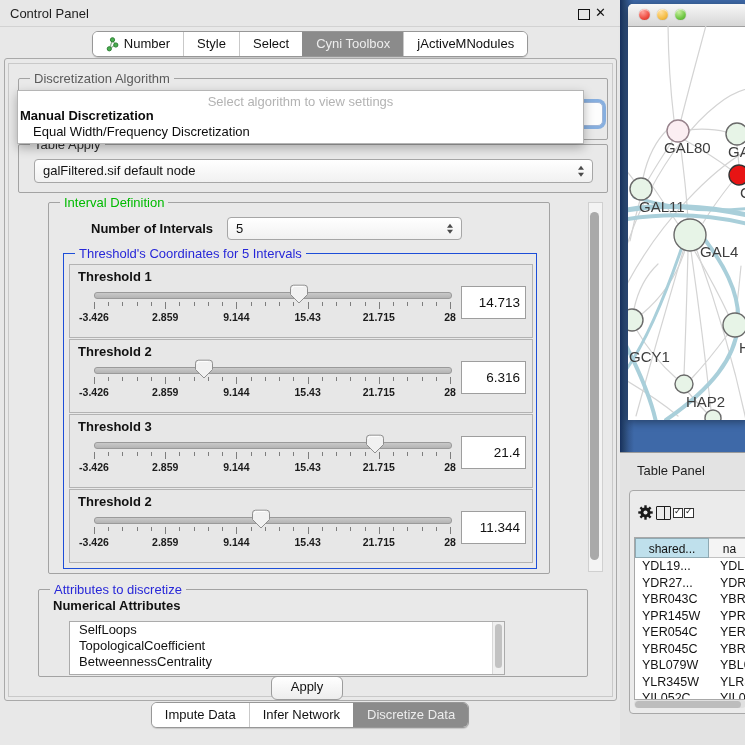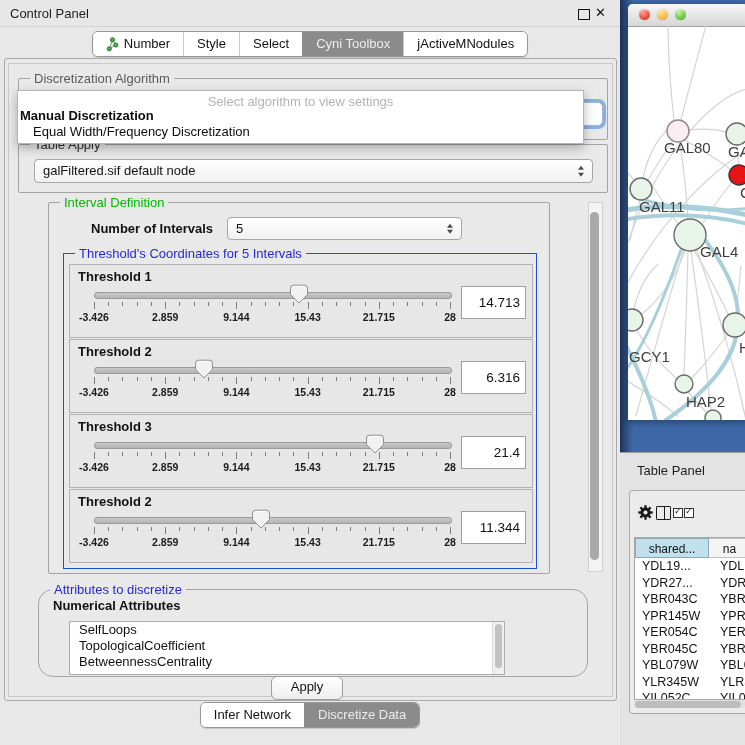--- a/index.html
+++ b/index.html
@@ -56,21 +56,21 @@
   .ticks{position:absolute;left:0;top:37px;width:100%;height:9px;}
   .ticks i{position:absolute;top:0;width:1px;background:#7d7d7d;}
   .ticks i.ma{height:7px;}
   .ticks i.mi{height:4px;}
   .ticklabels{position:absolute;left:0;top:46px;width:100%;height:12px;}
   .ticklabels span{position:absolute;transform:translateX(-50%);font-size:10.5px;font-weight:bold;color:#1b1b1b;white-space:nowrap;}
   .vbox{position:absolute;right:6px;top:21px;width:58px;height:31px;background:#fff;border:1px solid #9e9e9e;
     font-size:13.5px;color:#111;text-align:right;line-height:31px;padding-right:5px;}
   #vscroll{position:absolute;left:579px;top:138px;width:13px;height:368px;background:#f3f3f3;border:1px solid #d0d0d0;}
   #vscroll .vthumb{position:absolute;left:1px;top:9px;width:9px;height:348px;background:#a9a9a9;border-radius:5px;}
-  #attr-group{left:29px;top:525px;width:548px;height:86px;border-radius:15px;}
+  #attr-group{left:29px;top:525px;width:548px;height:86px;}
   #attr-sub{position:absolute;left:14px;top:8px;font-size:13px;font-weight:bold;color:#111;}
   #attr-list{position:absolute;left:30px;top:31px;width:434px;height:52px;background:#fff;border:1px solid #ababab;overflow:hidden;}
   .attr-item{font-size:13px;color:#111;line-height:16px;padding-left:9px;white-space:nowrap;}
   #attr-scroll{position:absolute;right:0;top:0;width:11px;height:52px;background:#f0f0f0;border-left:1px solid #d8d8d8;}
   #attr-scroll .vthumb{position:absolute;left:1.5px;top:2px;width:7px;height:44px;background:#c2c2c2;border-radius:4px;}
   #apply-btn{position:absolute;left:262px;top:612px;width:70px;height:22px;background:linear-gradient(#ffffff,#ededed);
     border:1px solid #9c9c9c;border-radius:6px;font-size:13px;color:#111;text-align:center;line-height:20px;}
   
   #desktop{position:absolute;left:620px;top:0;width:125px;height:745px;
     background:linear-gradient(90deg,#16305e 0px,#27456f 4px,#355a92 9px,#3e69a8 14px);}
@@ -397,20 +397,23 @@
               </div>
           </div>
         </div>
 
         <div id="apply-btn">Apply</div>
       </div>
     </div>
 
     <div class="tabbar" id="bottom-tabbar">
         <div class="tabgroup">
+          <div class="tab">
+            <span>Impute Data</span>
+          </div>
           <div class="tab">
             <span>Infer Network</span>
           </div>
           <div class="tab sel">
             <span>Discretize Data</span>
           </div>
         </div>
       </div>
   </section>
 

